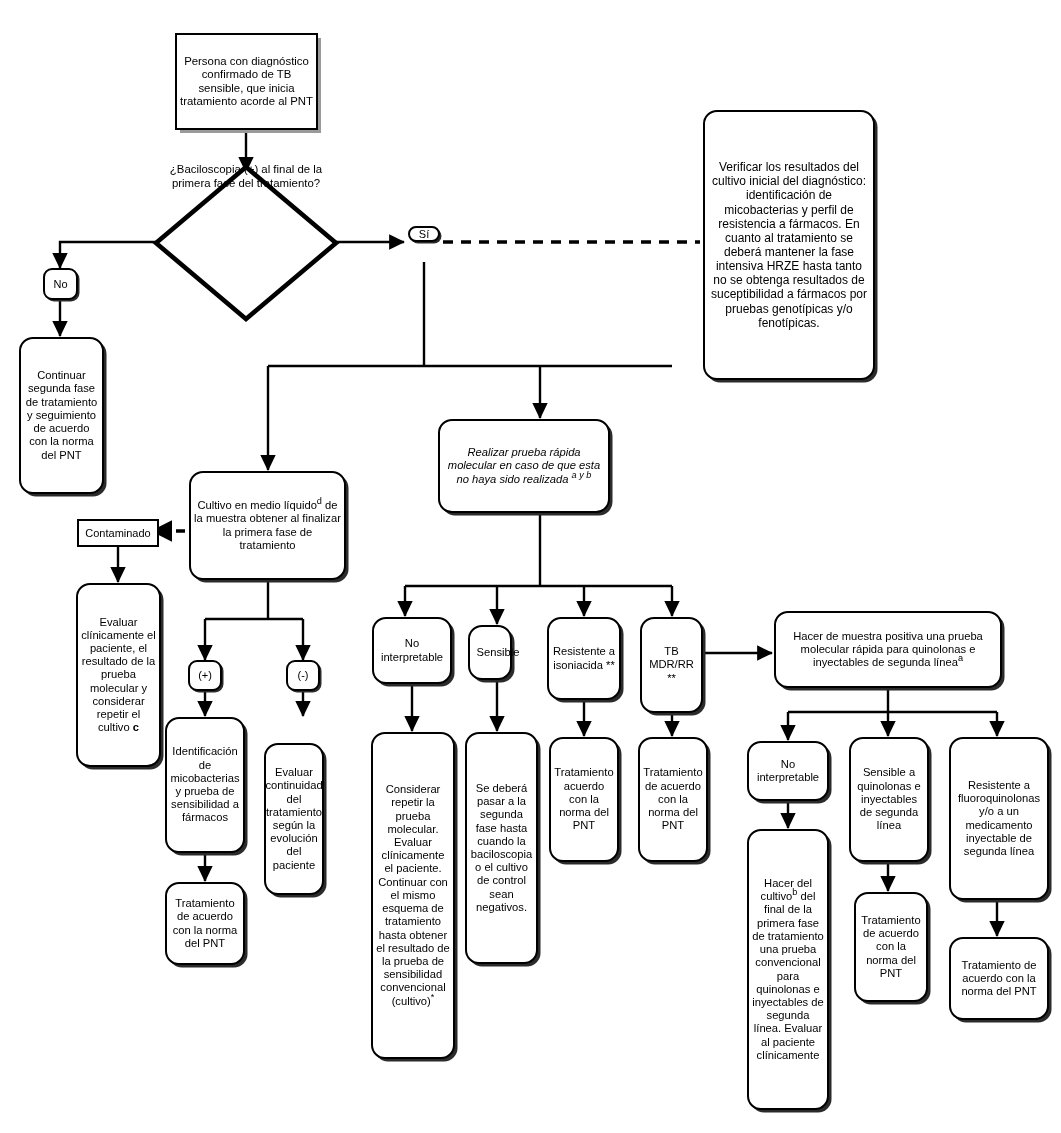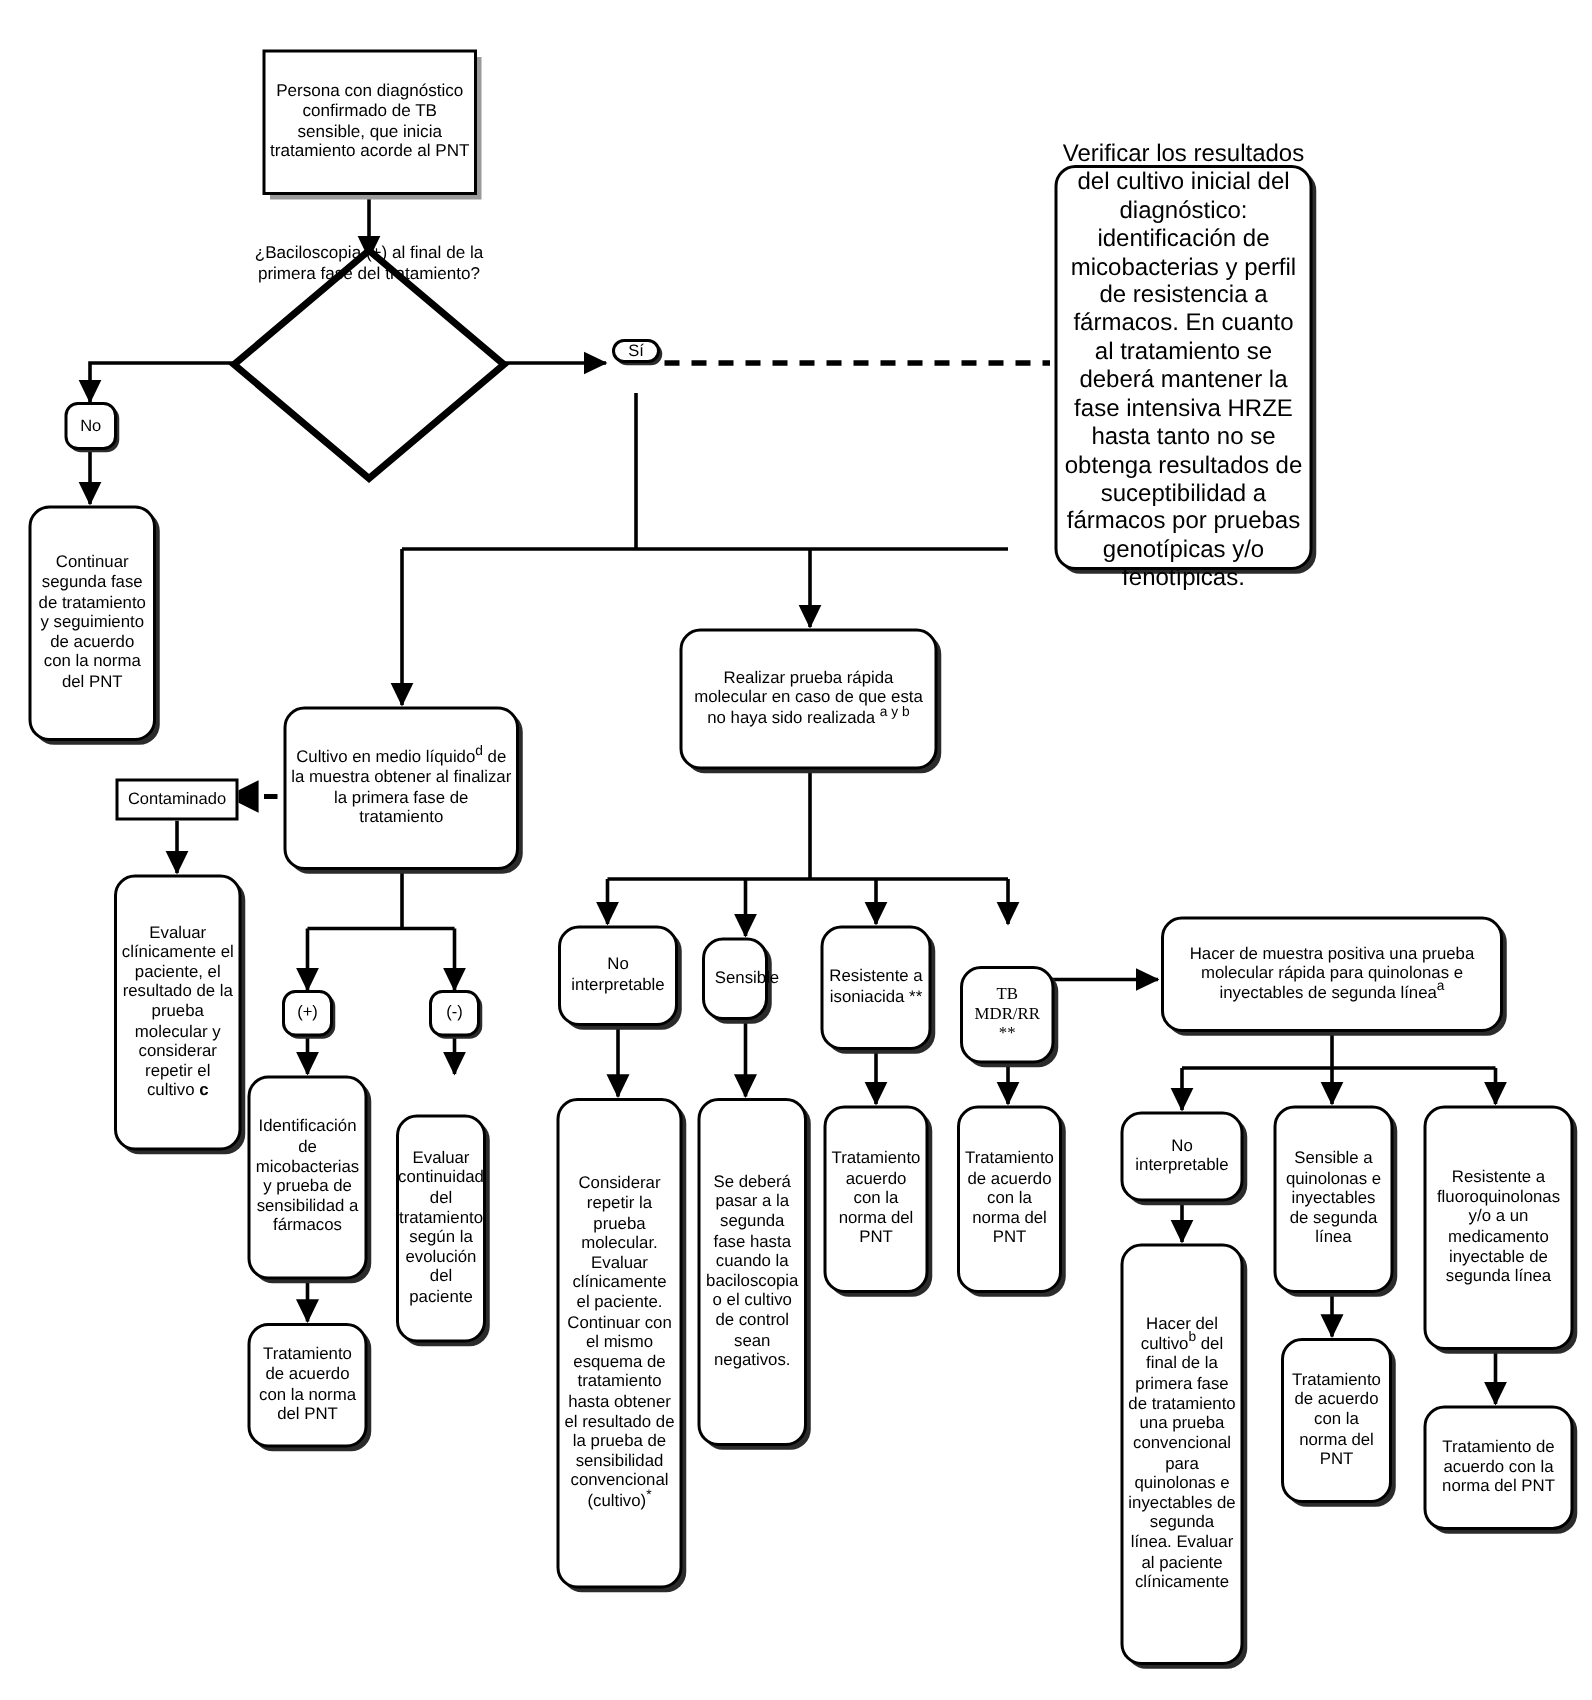--- a/index.html
+++ b/index.html
@@ -115,21 +115,21 @@
   </div>
 
   <div class="node pill" style="left:43px;top:268px;width:35px;height:32px;font-size:11px;">
     <span class="txt">No</span>
   </div>
 
   <div class="node pill" style="left:408px;top:226px;width:32px;height:16px;font-size:11px;">
     <span class="txt">Sí</span>
   </div>
 
-  <div class="node rounded" style="left:703px;top:110px;width:172px;height:270px;font-size:16px;">
+  <div class="node rounded" style="left:703px;top:110px;width:172px;height:270px;font-size:12px;">
     <span class="txt">Verificar los resultados del cultivo inicial del diagnóstico: identificación de micobacterias y perfil de resistencia a fármacos. En cuanto al tratamiento se deberá mantener  la fase intensiva HRZE hasta tanto no se obtenga resultados de suceptibilidad a fármacos por pruebas genotípicas y/o fenotípicas.</span>
   </div>
 
   <div class="node rounded" style="left:19px;top:337px;width:85px;height:157px;font-size:11.2px;">
     <span class="txt">Continuar segunda fase de tratamiento y seguimiento de acuerdo con la norma del PNT</span>
   </div>
 
   <div class="node rounded" style="left:189px;top:471px;width:157px;height:109px;font-size:11.2px;">
     <span class="txt">
       <span>Cultivo en medio líquido</span><sup>d</sup>
@@ -161,40 +161,40 @@
   </div>
 
   <div class="node rounded" style="left:165px;top:882px;width:80px;height:83px;font-size:11.2px;">
     <span class="txt">Tratamiento de acuerdo con la norma del PNT</span>
   </div>
 
   <div class="node rounded" style="left:264px;top:743px;width:60px;height:152px;font-size:11.2px;">
     <span class="txt">Evaluar continuidad del tratamiento según la evolución del paciente</span>
   </div>
 
-  <div class="node rounded" style="left:453px;top:419px;width:172px;height:94px;font-size:11.2px;">
+  <div class="node rounded" style="left:438px;top:419px;width:172px;height:94px;font-size:11.2px;font-style:italic;">
     <span class="txt">
       <span>Realizar prueba rápida molecular en caso de que esta no haya sido realizada</span>
       <sup>a y b</sup>
     </span>
   </div>
 
   <div class="node rounded" style="left:372px;top:617px;width:80px;height:67px;font-size:11.2px;">
     <span class="txt">No interpretable</span>
   </div>
 
   <div class="node rounded" style="left:468px;top:625px;width:44px;height:55px;font-size:11.2px;padding-left:16px;">
     <span class="txt">Sensible</span>
   </div>
 
   <div class="node rounded" style="left:547px;top:617px;width:74px;height:83px;font-size:11.2px;">
     <span class="txt">Resistente a isoniacida **</span>
   </div>
 
-  <div class="node rounded" style="left:640px;top:644px;width:63px;height:65px;font-size:11.2px;font-family:Liberation Serif, serif;">
+  <div class="node rounded" style="left:640px;top:617px;width:63px;height:96px;font-size:11.2px;">
     <span class="txt">TB MDR/RR **</span>
   </div>
 
   <div class="node rounded" style="left:465px;top:732px;width:73px;height:232px;font-size:11.2px;">
     <span class="txt">Se deberá pasar a la segunda fase hasta cuando la baciloscopia o el cultivo de control sean negativos.</span>
   </div>
 
   <div class="node rounded" style="left:371px;top:732px;width:84px;height:327px;font-size:11.2px;">
     <span class="txt">
       <span>Considerar repetir la prueba molecular. Evaluar clínicamente el paciente. Continuar con el mismo esquema de tratamiento hasta obtener el resultado de la prueba de sensibilidad convencional (cultivo)</span><sup>*</sup>

